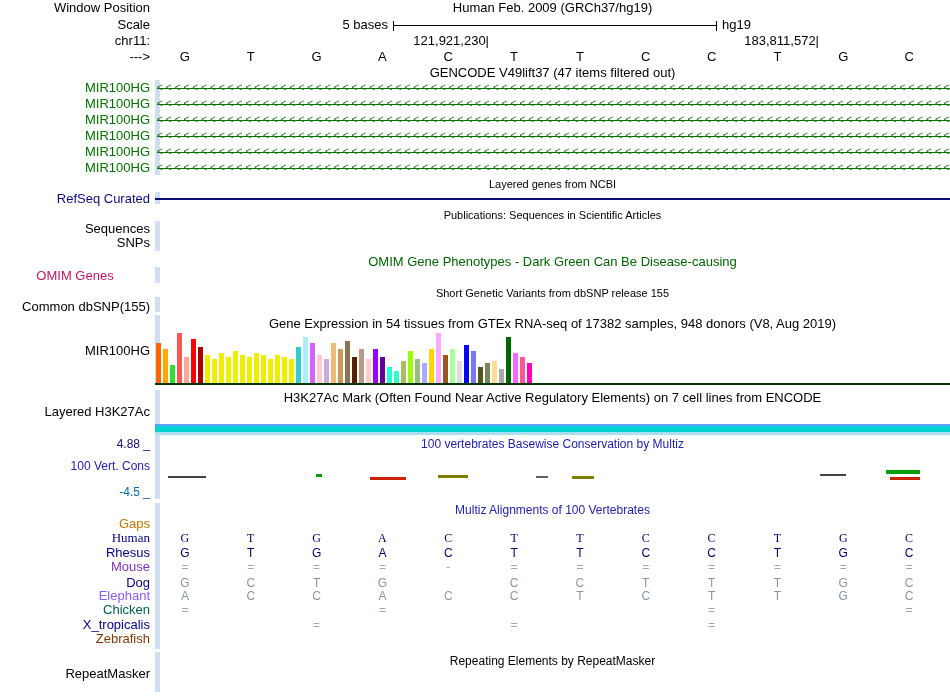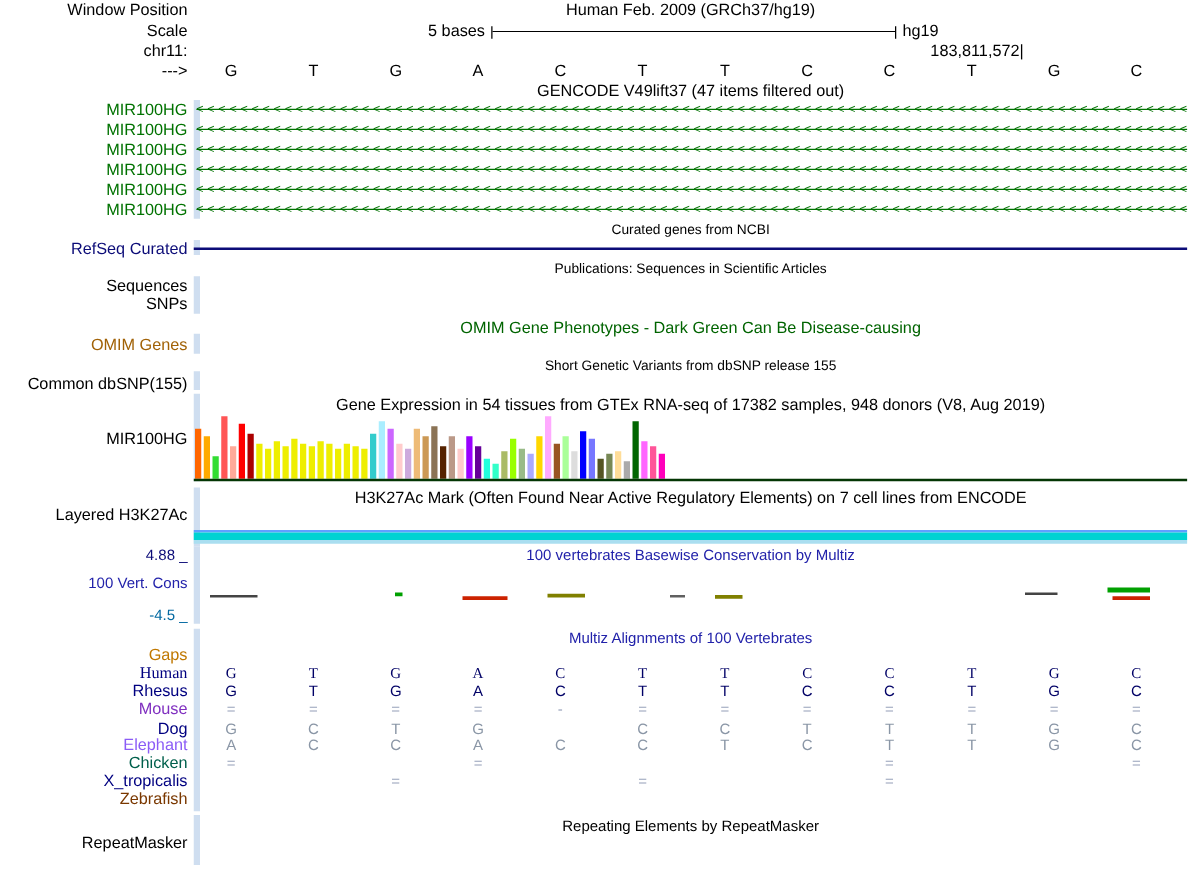--- a/index.html
+++ b/index.html
@@ -42,20 +42,21 @@
 <div id="page">
 
   <div id="header-line">
     <span>Human Feb. 2009 (GRCh37/hg19)</span>
   </div>
 
   <div id="scale-text">5 bases</div>
   <div id="scale-ruler"></div>
   <div id="genome-name">hg19</div>
 
+  <div id="coord-left">121,921,230|</div>
   <div id="coord-right">183,811,572|</div>
 
   <div id="seq-row" class="basegrid">
       <span>G</span>
       <span>T</span>
       <span>G</span>
       <span>A</span>
       <span>C</span>
       <span>T</span>
       <span>T</span>
@@ -67,32 +68,32 @@
     </div>
 
   <div id="labels">
       <div class="slab" style="top: 1px; color: rgb(0, 0, 0);">Window Position</div>
       <div class="slab" style="top: 18px; color: rgb(0, 0, 0);">Scale</div>
       <div class="slab" style="top: 34px; color: rgb(0, 0, 0);">chr11:</div>
       <div class="slab" style="top: 50px; color: rgb(0, 0, 0);">---&gt;</div>
       <div class="slab" style="top: 192px; color: rgb(12, 12, 120);">RefSeq Curated</div>
       <div class="slab" style="top: 222px; color: rgb(0, 0, 0);">Sequences</div>
       <div class="slab" style="top: 236px; color: rgb(0, 0, 0);">SNPs</div>
-      <div class="slab" style="top: 269px; color: #a16207;">OMIM Genes</div>
+      <div class="slab" style="top: 269px; color: #be185d; text-align: center;">OMIM Genes</div>
       <div class="slab" style="top: 300px; color: rgb(0, 0, 0);">Common dbSNP(155)</div>
       <div class="slab" style="top: 344px; color: rgb(0, 0, 0);">MIR100HG</div>
       <div class="slab" style="top: 405px; color: rgb(0, 0, 0);">Layered H3K27Ac</div>
       <div class="slab" style="top: 437px; color: rgb(12, 12, 120); font-size: 12px;">4.88 _</div>
       <div class="slab" style="top: 459px; color: rgb(34, 34, 170); font-size: 12px;">100 Vert. Cons</div>
       <div class="slab" style="top: 485px; color: #0369a1; font-size: 12px;">-4.5 _</div>
       <div class="slab" style="top: 667px; color: rgb(0, 0, 0);">RepeatMasker</div>
     </div>
   <div id="titles">
       <div class="ttl" style="top: 66px; color: rgb(0, 0, 0); font-size: 13px;">GENCODE V49lift37 (47 items filtered out)</div>
-      <div class="ttl" style="top: 177px; color: rgb(0, 0, 0); font-size: 11px;">Curated genes from NCBI</div>
+      <div class="ttl" style="top: 177px; color: rgb(0, 0, 0); font-size: 11px;">Layered genes from NCBI</div>
       <div class="ttl" style="top: 208px; color: rgb(0, 0, 0); font-size: 11px;">Publications: Sequences in Scientific Articles</div>
       <div class="ttl" style="top: 255px; color: rgb(0, 100, 0); font-size: 13px;">OMIM Gene Phenotypes - Dark Green Can Be Disease-causing</div>
       <div class="ttl" style="top: 286px; color: rgb(0, 0, 0); font-size: 11px;">Short Genetic Variants from dbSNP release 155</div>
       <div class="ttl" style="top: 317px; color: rgb(0, 0, 0); font-size: 13px;">Gene Expression in 54 tissues from GTEx RNA-seq of 17382 samples, 948 donors (V8, Aug 2019)</div>
       <div class="ttl" style="top: 391px; color: rgb(0, 0, 0); font-size: 13px;">H3K27Ac Mark (Often Found Near Active Regulatory Elements) on 7 cell lines from ENCODE</div>
       <div class="ttl" style="top: 437px; color: rgb(34, 34, 170); font-size: 12px;">100 vertebrates Basewise Conservation by Multiz</div>
       <div class="ttl" style="top: 503px; color: rgb(34, 34, 170); font-size: 12px;">Multiz Alignments of 100 Vertebrates</div>
       <div class="ttl" style="top: 654px; color: rgb(0, 0, 0); font-size: 12px;">Repeating Elements by RepeatMasker</div>
     </div>
   <div id="strips">

